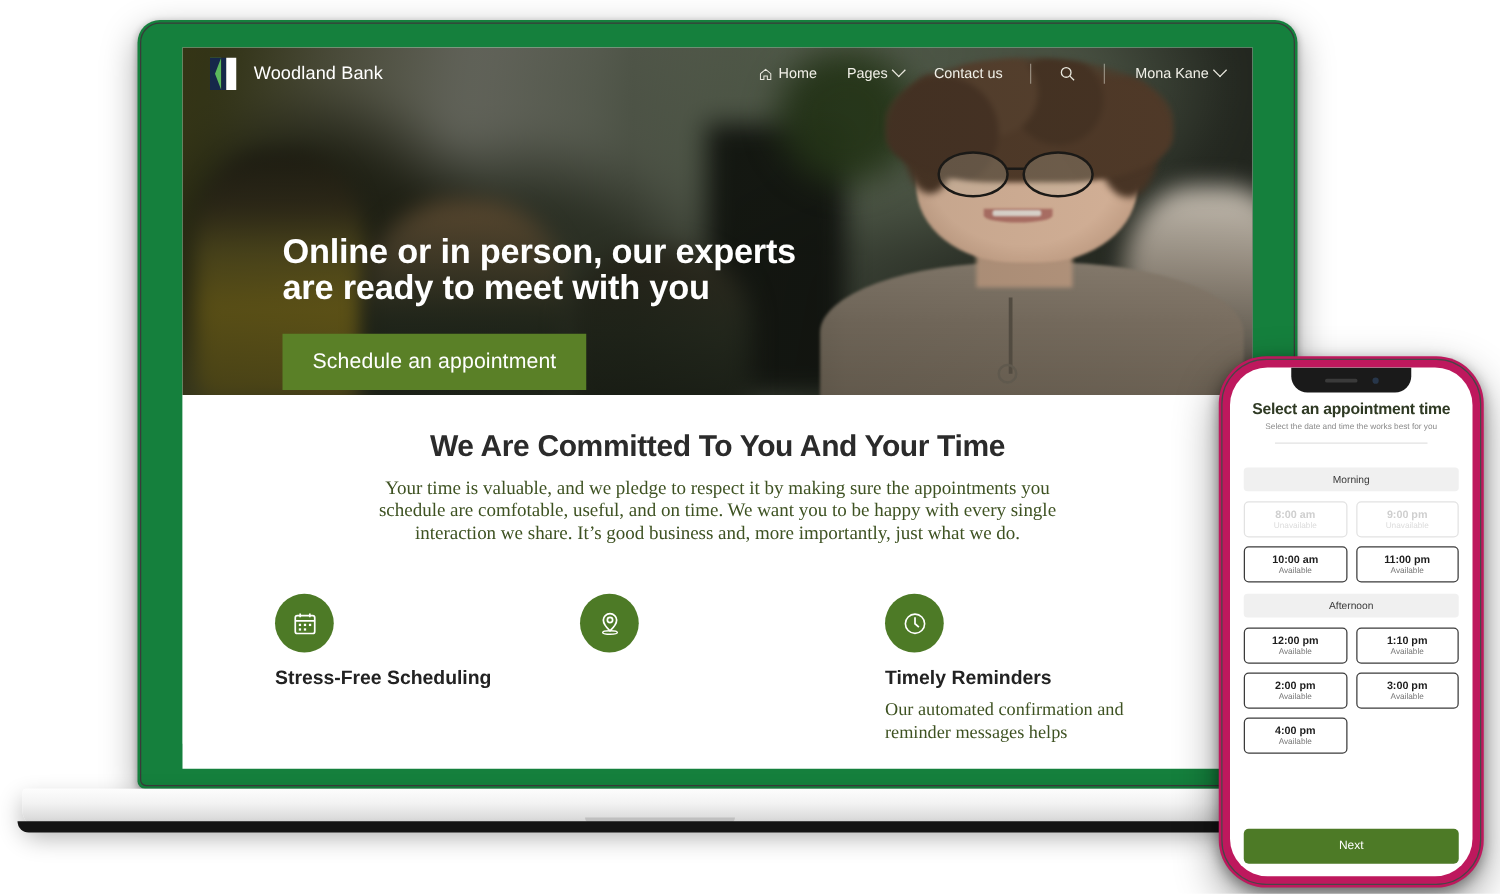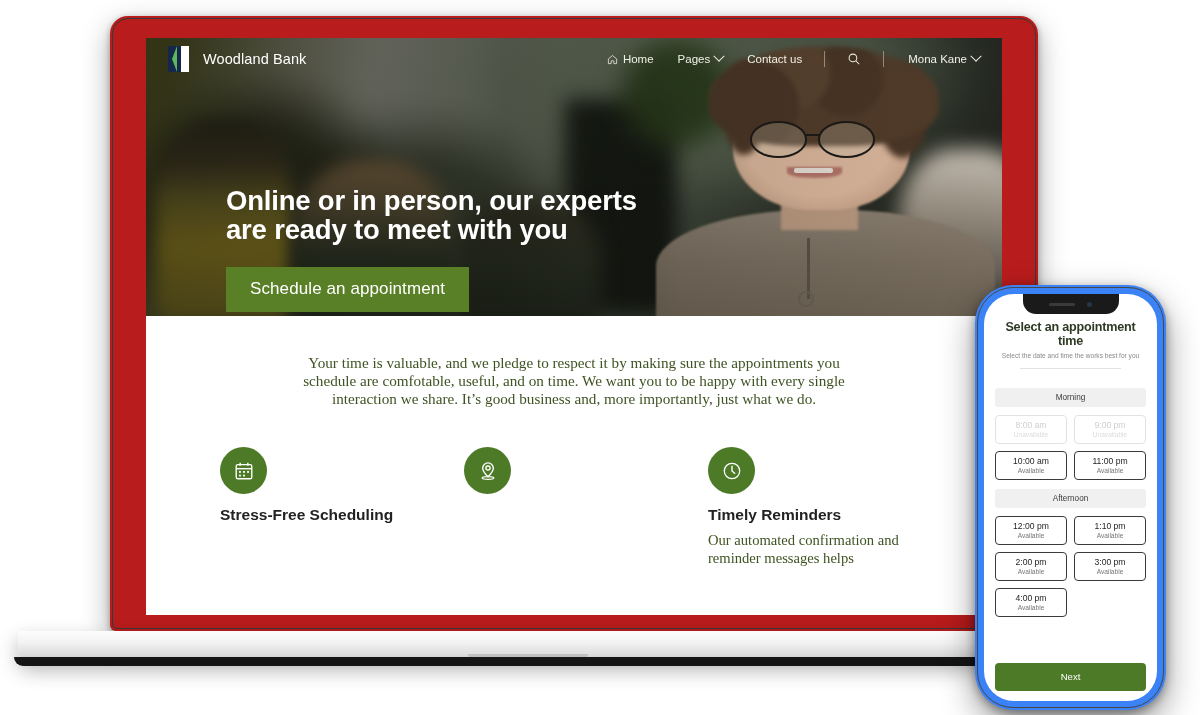--- a/index.html
+++ b/index.html
@@ -9,21 +9,21 @@
     font-family:"Liberation Sans", sans-serif;
     position:relative;
   }
 
   
   .laptop-wrap{ position:absolute; left:0; top:0; width:1060px; height:660px; }
 
   .laptop-lid{
     position:absolute; left:110px; top:16px;
     width:928px; height:615px;
-    background:#b91c1c;
+    background:#15803d;
     border-radius:18px 18px 6px 6px;
     box-shadow:0 10px 28px rgba(0,0,0,.34), 0 2px 6px rgba(0,0,0,.3);
     padding-left:22px;
   }
   .laptop-lid:before{
     content:""; position:absolute; left:2px; top:2px; right:2px; bottom:2px;
     border-radius:16px 16px 5px 5px;
     border:1px solid #3a3a3a;
   }
   .laptop-screen{
@@ -211,22 +211,22 @@
     display:flex; align-items:center; justify-content:center;
   }
   .card-title{ margin-top:12px; color:#222222; font-size:15.5px; font-weight:bold; }
   .card-text{
     margin-top:8px; color:#3e5222; font-size:14.6px; line-height:1.2;
     font-family:"Liberation Serif", serif; max-width:205px;
   }
 
   
   .phone{
-    position:absolute; left:975px; top:285px; width:191px; height:425px;
-    background:#3b82f6; border-radius:38px;
+    position:absolute; left:975px; top:285px; width:212px; height:425px;
+    background:#be185d; border-radius:38px;
     box-shadow:0 14px 34px rgba(0,0,0,.42), 0 3px 10px rgba(0,0,0,.35);
     z-index:40;
   }
   .phone:before{
     content:""; position:absolute; inset:2px; border-radius:36px;
     border:1px solid #474747;
   }
   .phone-screen{
     position:absolute; left:9px; top:9px; right:9px; bottom:9px;
     background:#ffffff; border-radius:30px; overflow:hidden;
@@ -261,21 +261,21 @@
 
   .group-hdr{
     margin-top:9px; background:#f0f0f0; border-radius:3px;
     text-align:center; color:#3a3a3a; font-size:8.2px; padding:5px 0;
   }
   .slots{ display:flex; flex-wrap:wrap; gap:7px; margin-top:8px; }
   .slot{
     width:calc(50% - 3.5px); border:1.2px solid #3b3b3b; border-radius:4px;
     padding:4px 0 5px; text-align:center; background:#fff; cursor:pointer;
   }
-  .slot .t{ font-size:8.6px; font-weight:normal; color:#1e1e1e; }
+  .slot .t{ font-size:8.6px; font-weight:bold; color:#1e1e1e; }
   .slot .s{ font-size:6.6px; color:#777; margin-top:1px; }
   .slot.off{ border-color:#e2e2e2; cursor:default; }
   .slot.off .t{ color:#cfcfcf; }
   .slot.off .s{ color:#dcdcdc; }
 
   .ph-foot{ padding:8px 11px 10px; }
   .next-btn{
     width:100%; background:#4d7a26; color:#fff; border:0; border-radius:4px;
     padding:8px 0 9px; font-size:9.6px; cursor:pointer;
     font-family:"Liberation Sans", sans-serif;
@@ -365,20 +365,21 @@
         <div class="hero-copy">
           <h1 class="hero-h1">
             <span>Online or in person, our experts</span><br>
             <span>are ready to meet with you</span>
           </h1>
           <button class="cta">Schedule an appointment</button>
         </div>
       </div>
 
       <div class="section">
+        <div class="sec-title">We Are Committed To You And Your Time</div>
         <div class="sec-body">Your time is valuable, and we pledge to respect it by making sure the appointments you schedule are comfotable, useful, and on time. We want you to be happy with every single interaction we share. It’s good business and, more importantly, just what we do.</div>
 
         <div class="cards">
 
           <div class="card">
             <div class="card-ico">
               <svg width="22" height="22" viewBox="0 0 24 24">
                 <rect x="3.5" y="5" width="17" height="15.5" rx="1.8" fill="none" stroke="#fff" stroke-width="1.5"></rect>
                 <line x1="3.5" y1="9.5" x2="20.5" y2="9.5" stroke="#fff" stroke-width="1.5"></line>
                 <line x1="7.8" y1="3" x2="7.8" y2="6.4" stroke="#fff" stroke-width="1.5"></line>

